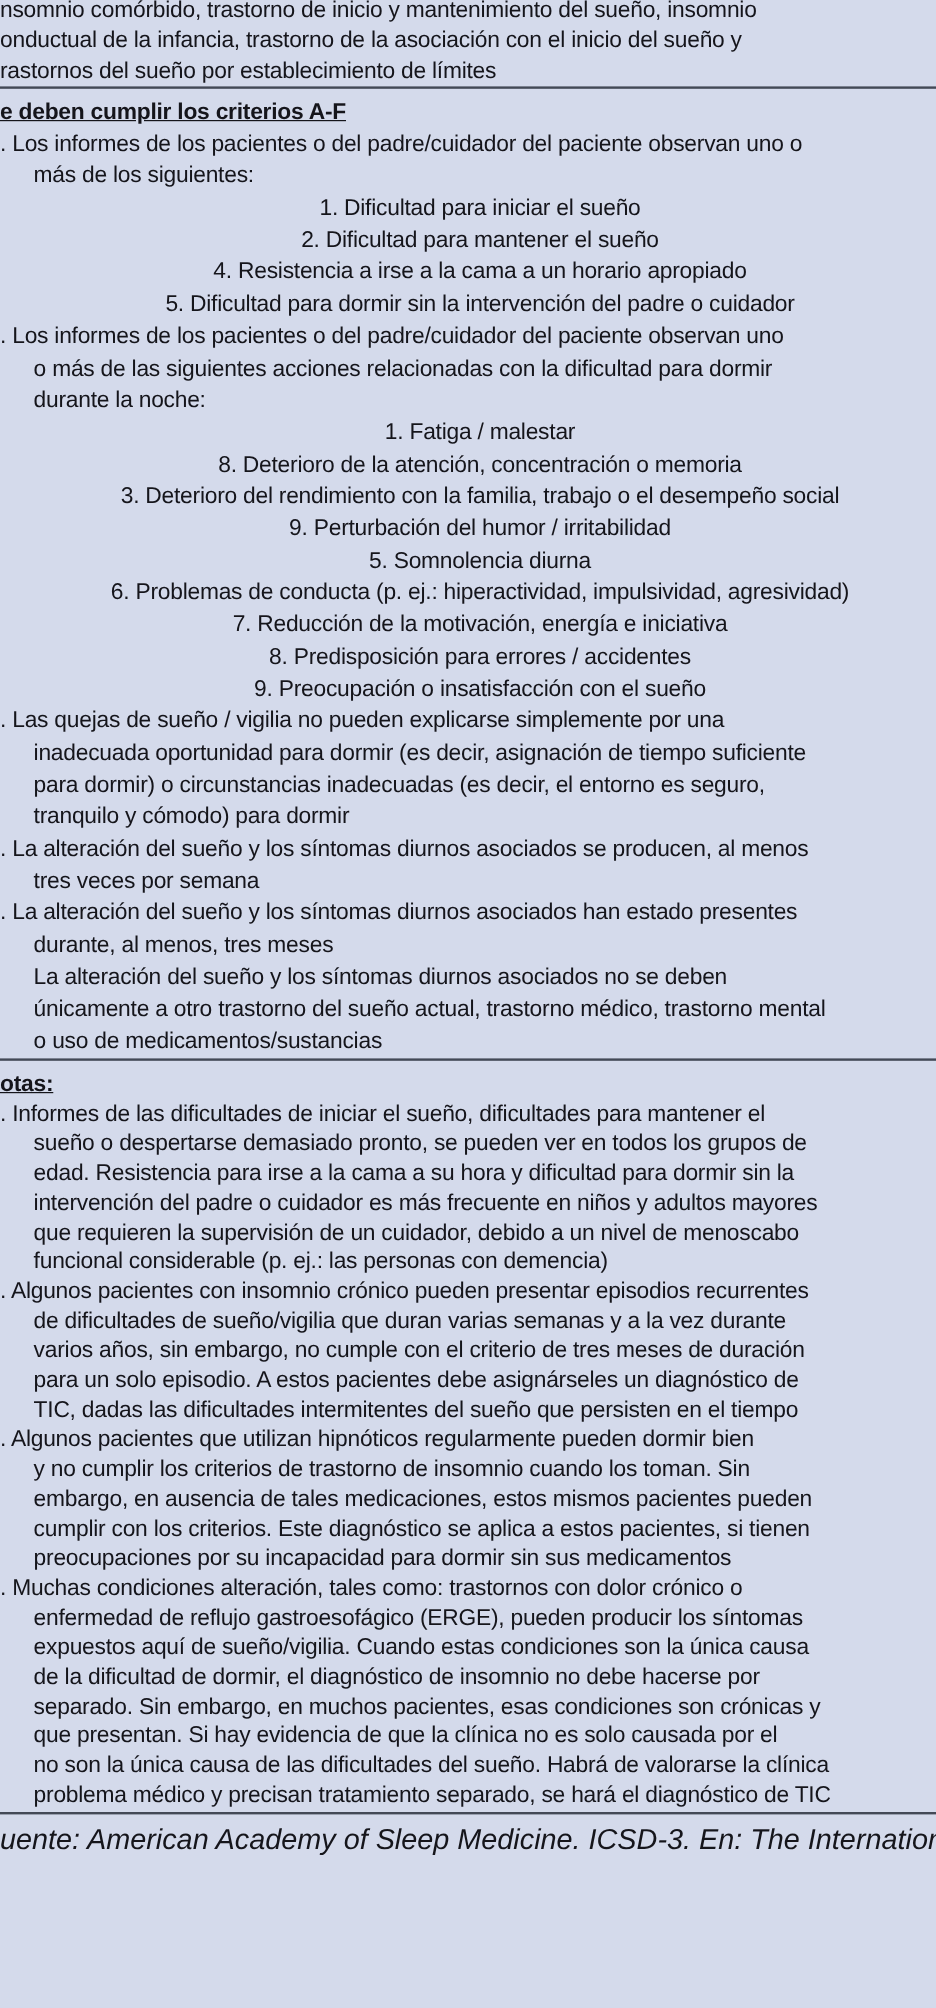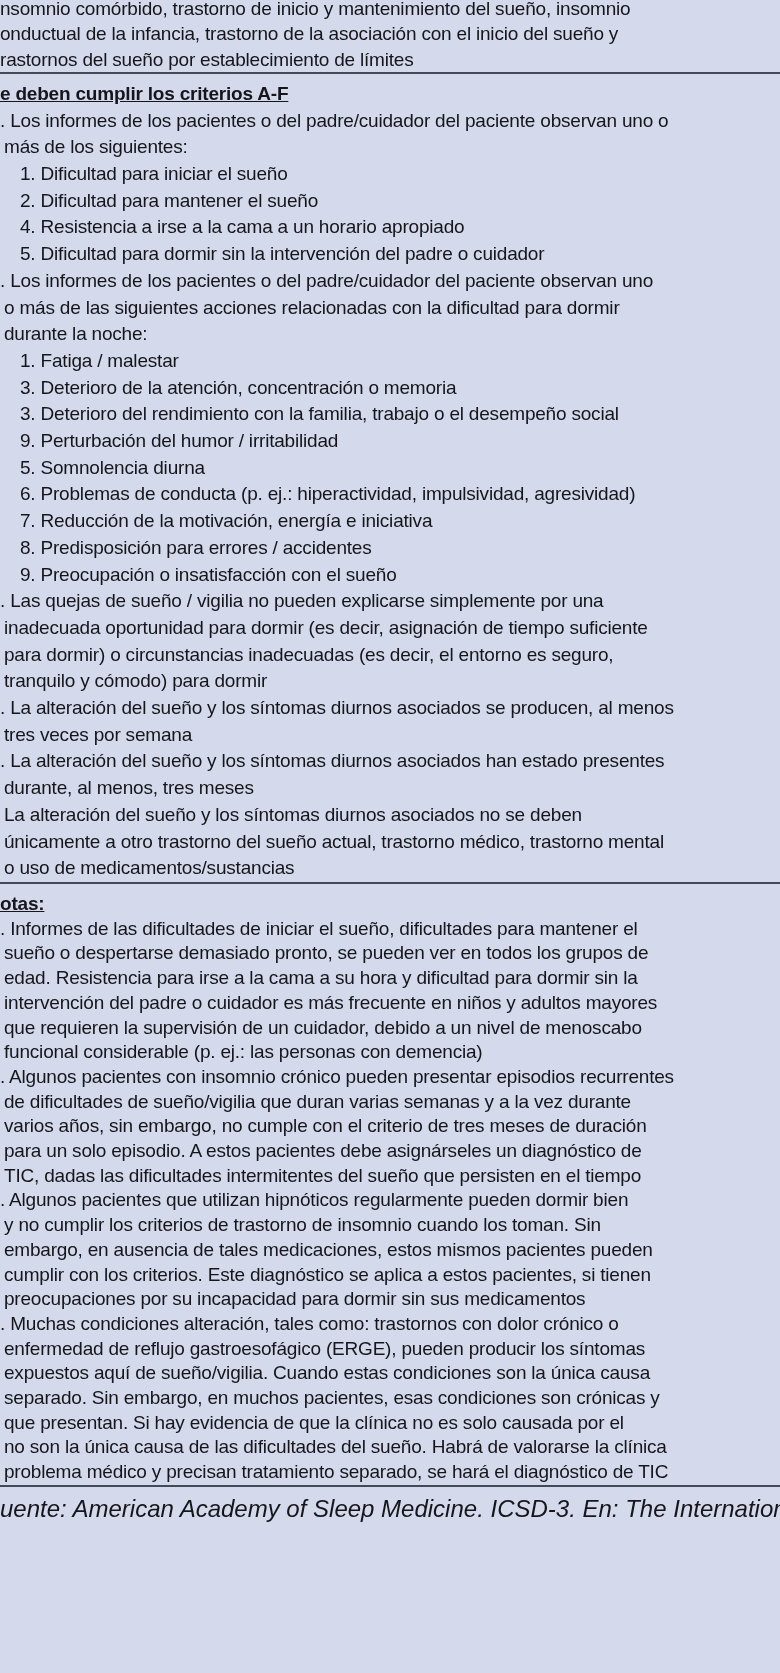--- a/index.html
+++ b/index.html
@@ -18,22 +18,22 @@
     letter-spacing: -0.2px;
   }
   .section { width: 100%; }
   .intro { margin-top: -4px; }
   .intro .line    { line-height: 25.3px; }
   .criteria { margin-top: 7px; }
   .criteria .line { line-height: 26.7px; }
   .notes { margin-top: 8px; }
   .notes .line    { line-height: 24.7px; }
   .ind0 { padding-left: 0; }
-  .ind1 { padding-left: 4px; }
-  .ind2 { padding-left: 20px; }
+  .ind1 { padding-left: 28px; }
+  .ind2 { padding-left: 20px; text-align: center; }
   .bold { font-weight: bold; text-decoration: underline; }
   hr.rule {
     border: 0;
     border-top: 2px solid #434956;
     margin: 0;
     width: 100%;
   }
   .rule1 { margin-top: 10px; }
   .rule2 { margin-top: 13px; }
   .rule3 { margin-top: 46px; }
@@ -61,21 +61,21 @@
     <div class="line ind0">. Los informes de los pacientes o del padre/cuidador del paciente observan uno o</div>
     <div class="line ind1">más de los siguientes:</div>
     <div class="line ind2">1. Dificultad para iniciar el sueño</div>
     <div class="line ind2">2. Dificultad para mantener el sueño</div>
     <div class="line ind2">4. Resistencia a irse a la cama a un horario apropiado</div>
     <div class="line ind2">5. Dificultad para dormir sin la intervención del padre o cuidador</div>
     <div class="line ind0">. Los informes de los pacientes o del padre/cuidador del paciente observan uno</div>
     <div class="line ind1">o más de las siguientes acciones relacionadas con la dificultad para dormir</div>
     <div class="line ind1">durante la noche:</div>
     <div class="line ind2">1. Fatiga / malestar</div>
-    <div class="line ind2">3. Deterioro de la atención, concentración o memoria</div>
+    <div class="line ind2">8. Deterioro de la atención, concentración o memoria</div>
     <div class="line ind2">3. Deterioro del rendimiento con la familia, trabajo o el desempeño social</div>
     <div class="line ind2">9. Perturbación del humor / irritabilidad</div>
     <div class="line ind2">5. Somnolencia diurna</div>
     <div class="line ind2">6. Problemas de conducta (p. ej.: hiperactividad, impulsividad, agresividad)</div>
     <div class="line ind2">7. Reducción de la motivación, energía e iniciativa</div>
     <div class="line ind2">8. Predisposición para errores / accidentes</div>
     <div class="line ind2">9. Preocupación o insatisfacción con el sueño</div>
     <div class="line ind0">. Las quejas de sueño / vigilia no pueden explicarse simplemente por una</div>
     <div class="line ind1">inadecuada oportunidad para dormir (es decir, asignación de tiempo suficiente</div>
     <div class="line ind1">para dormir) o circunstancias inadecuadas (es decir, el entorno es seguro,</div>
@@ -105,20 +105,21 @@
     <div class="line ind1">para un solo episodio. A estos pacientes debe asignárseles un diagnóstico de</div>
     <div class="line ind1">TIC, dadas las dificultades intermitentes del sueño que persisten en el tiempo</div>
     <div class="line ind0">. Algunos pacientes que utilizan hipnóticos regularmente pueden dormir bien</div>
     <div class="line ind1">y no cumplir los criterios de trastorno de insomnio cuando los toman. Sin</div>
     <div class="line ind1">embargo, en ausencia de tales medicaciones, estos mismos pacientes pueden</div>
     <div class="line ind1">cumplir con los criterios. Este diagnóstico se aplica a estos pacientes, si tienen</div>
     <div class="line ind1">preocupaciones por su incapacidad para dormir sin sus medicamentos</div>
     <div class="line ind0">. Muchas condiciones alteración, tales como: trastornos con dolor crónico o</div>
     <div class="line ind1">enfermedad de reflujo gastroesofágico (ERGE), pueden producir los síntomas</div>
     <div class="line ind1">expuestos aquí de sueño/vigilia. Cuando estas condiciones son la única causa</div>
+    <div class="line ind1">de la dificultad de dormir, el diagnóstico de insomnio no debe hacerse por</div>
     <div class="line ind1">separado. Sin embargo, en muchos pacientes, esas condiciones son crónicas y</div>
     <div class="line ind1">que presentan. Si hay evidencia de que la clínica no es solo causada por el</div>
     <div class="line ind1">no son la única causa de las dificultades del sueño. Habrá de valorarse la clínica</div>
     <div class="line ind1">problema médico y precisan tratamiento separado, se hará el diagnóstico de TIC</div>
   </div>
 
 <hr class="rule rule3">
 
 <div class="footer">uente: American Academy of Sleep Medicine. ICSD-3.  En: The International class</div>
 

